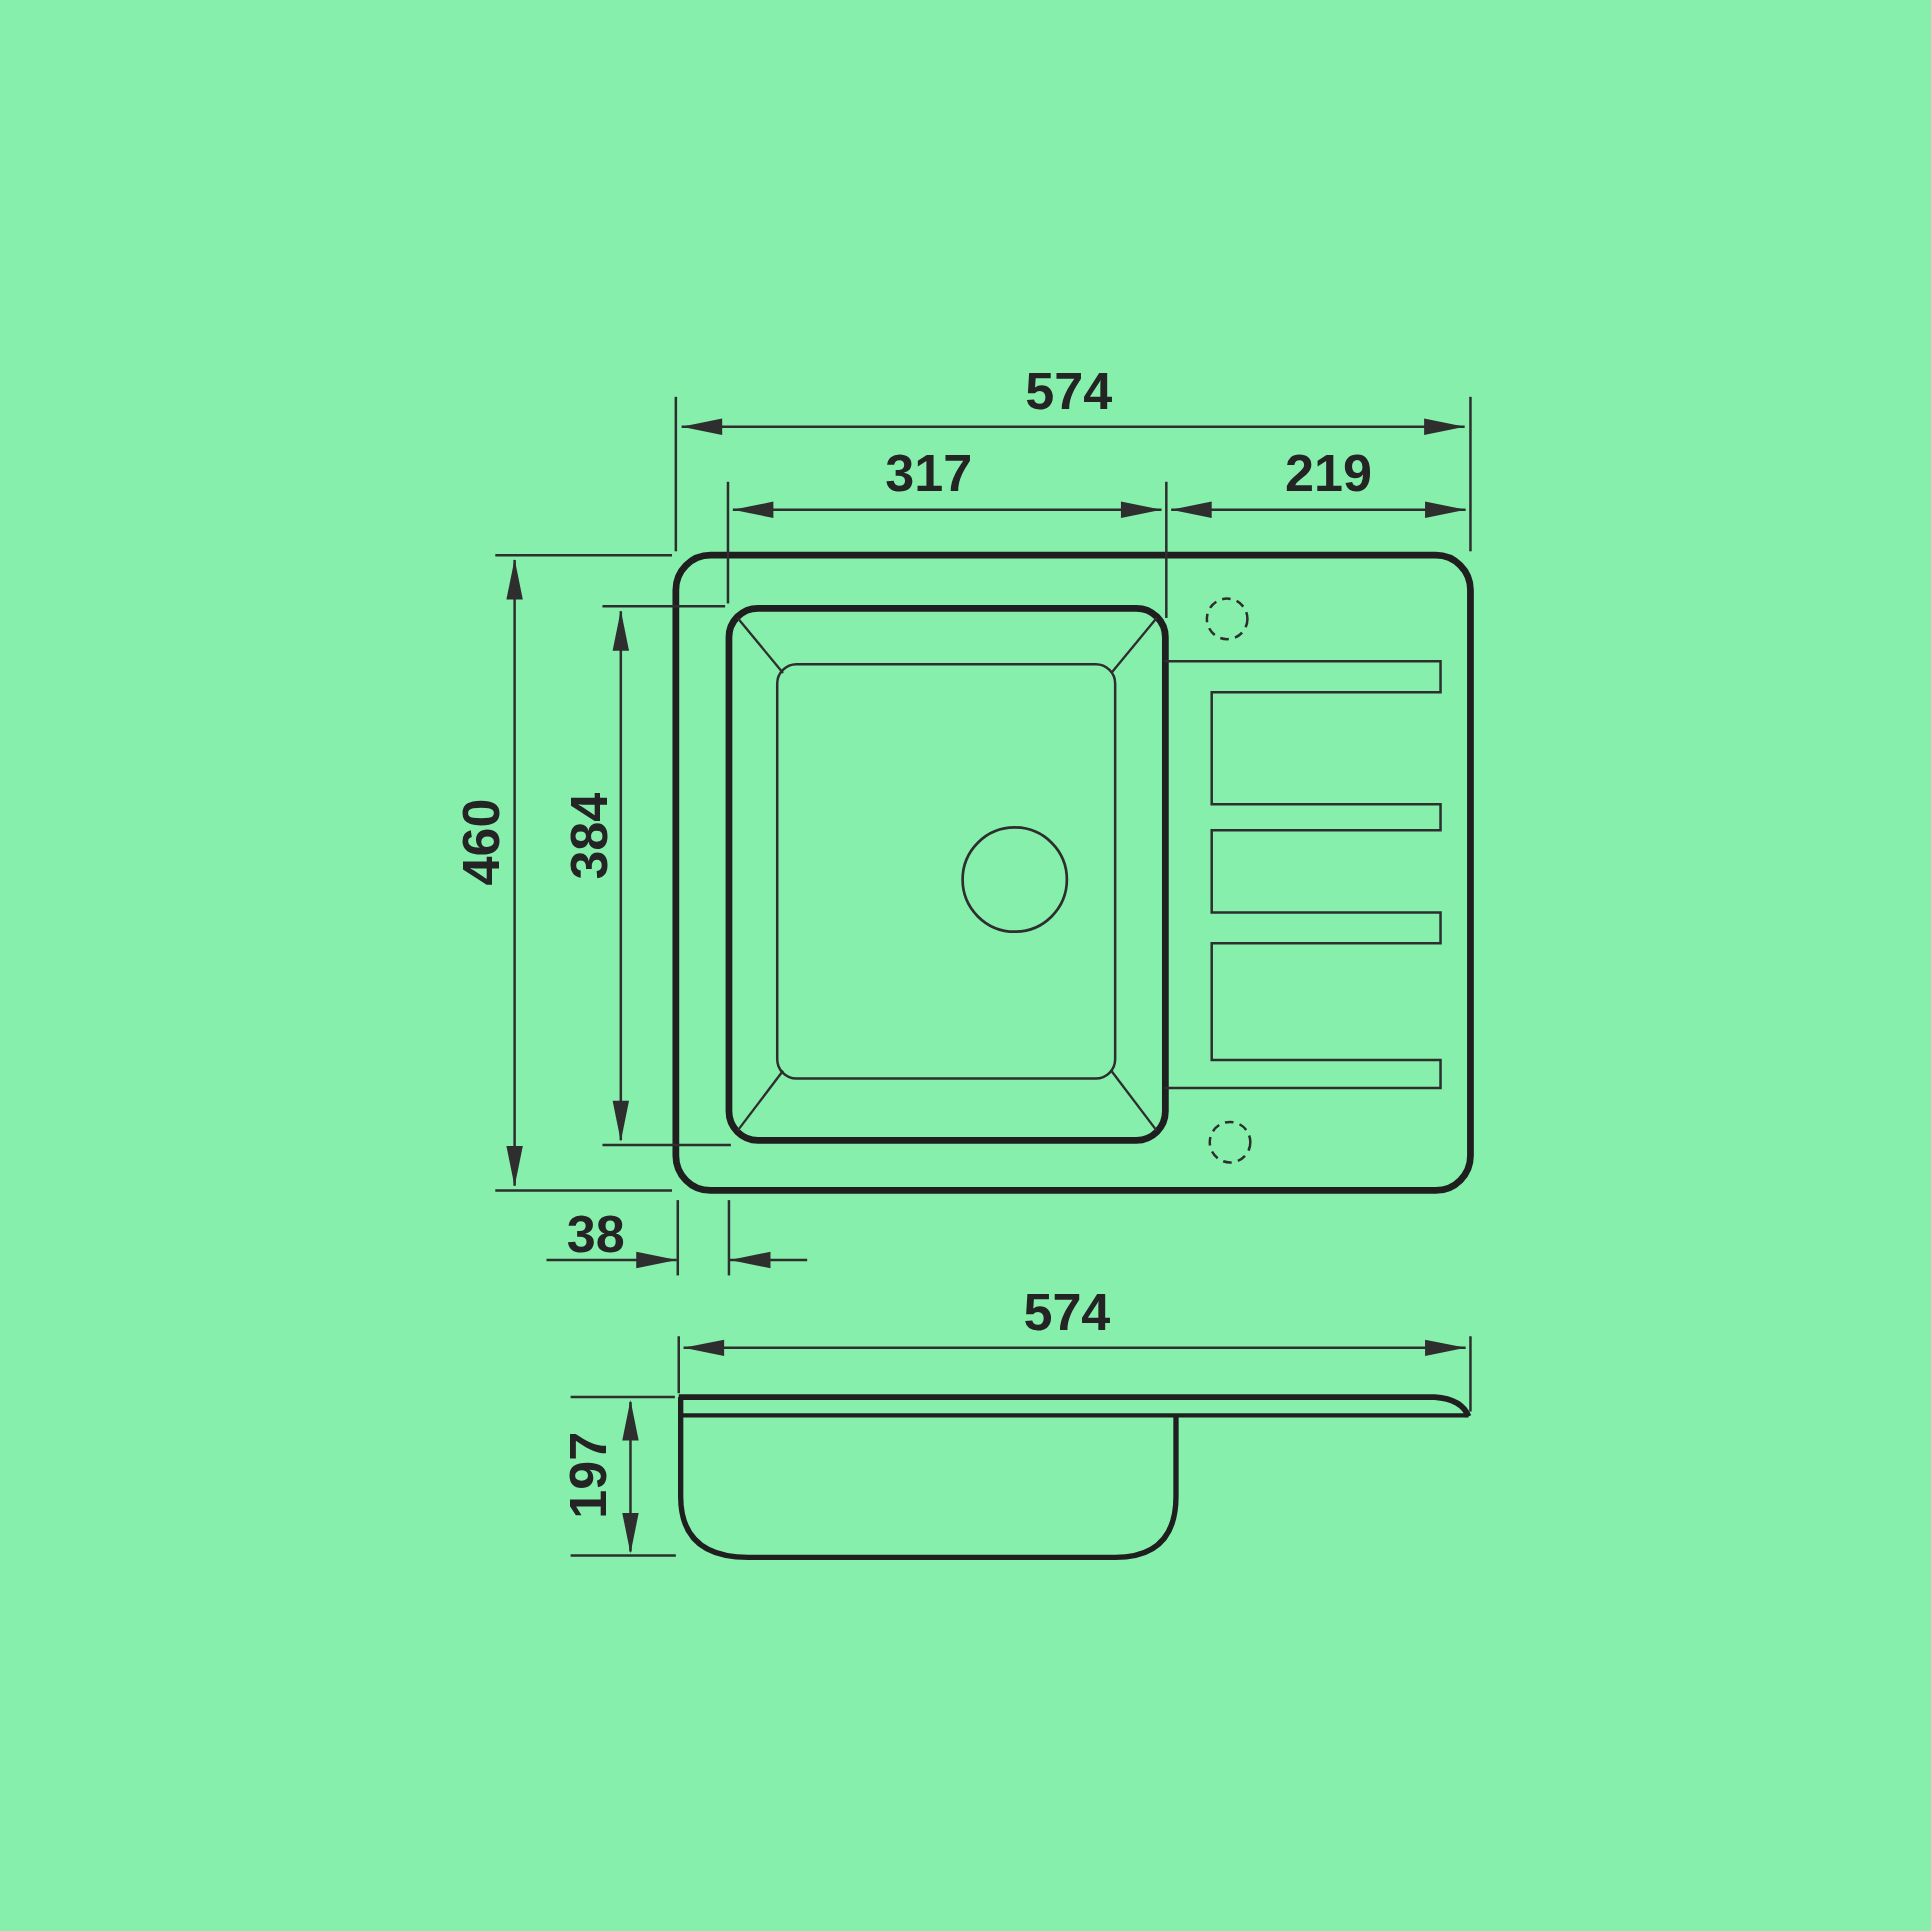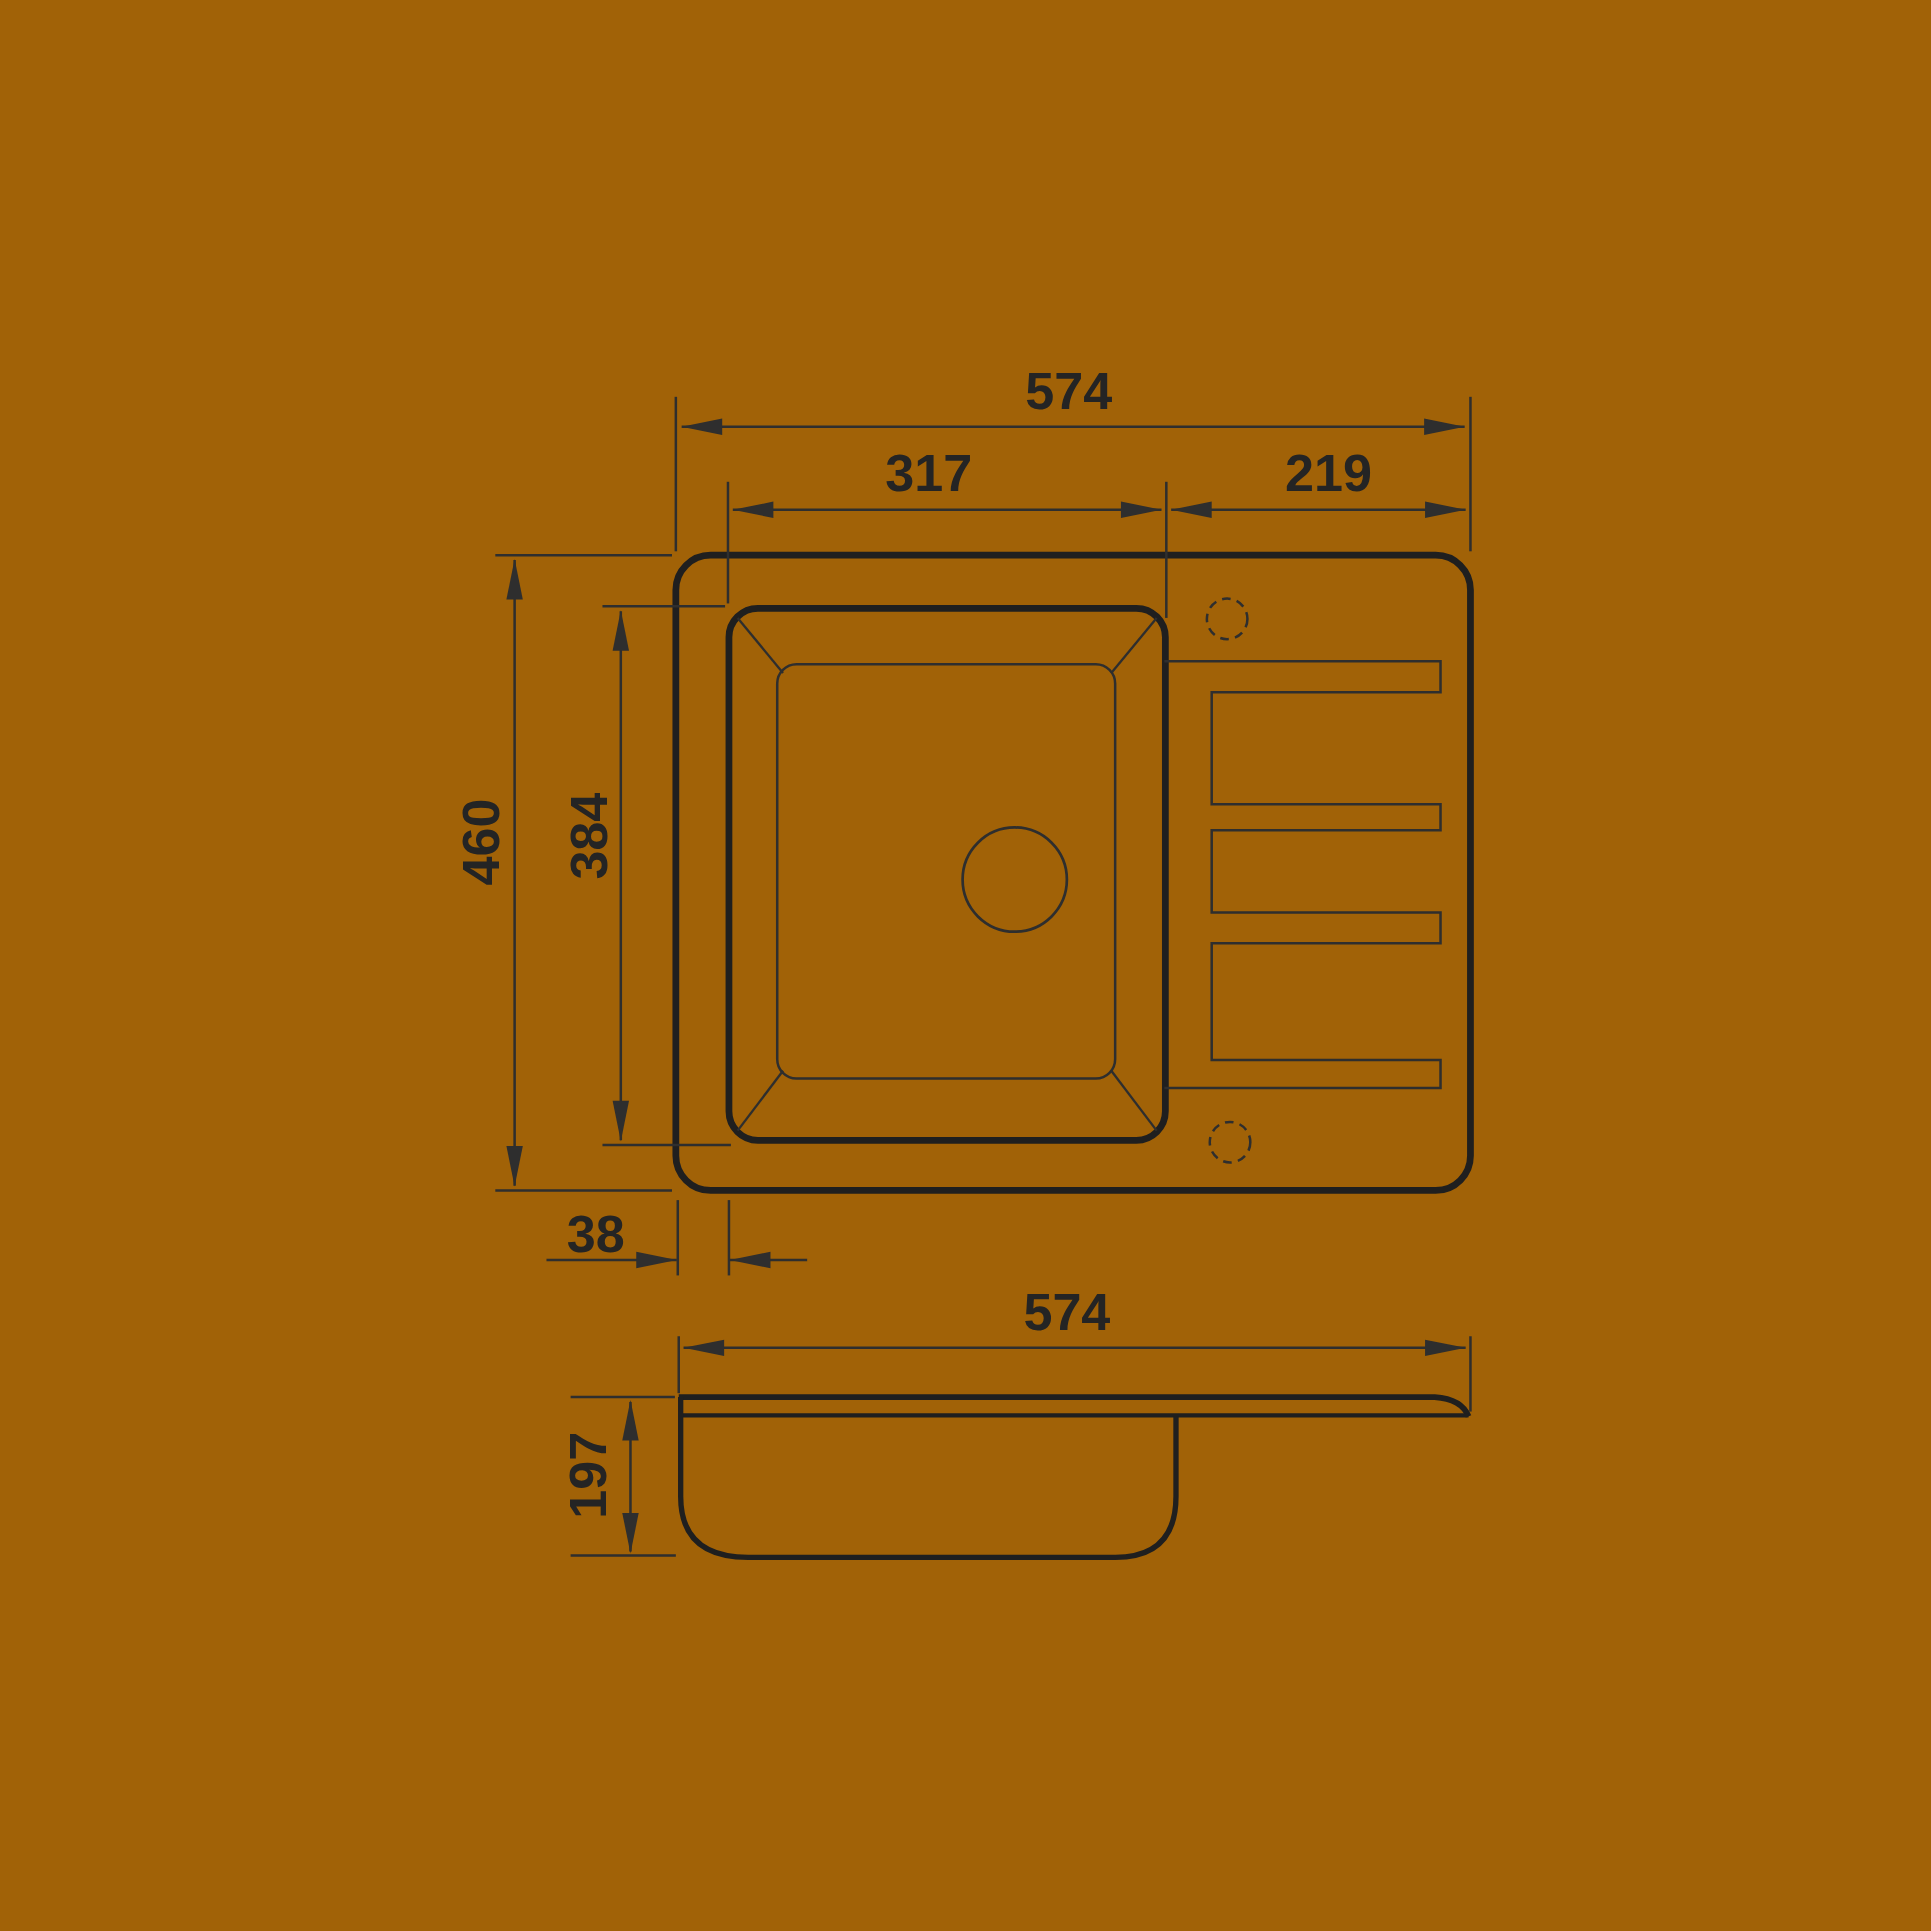--- a/index.html
+++ b/index.html
@@ -7,21 +7,21 @@
     padding:0;
     background:#ffffff;
     width:1931px;
     height:1931px;
     font-family:"Liberation Sans", sans-serif;
   }
   .canvas{
     position:relative;
     width:1931px;
     height:1931px;
-    background:#a16207;
+    background:#86efac;
     overflow:hidden;
   }
   svg{display:block}
   .dim-text{
     font-family:"Liberation Sans","DejaVu Sans",sans-serif;
     font-weight:bold;
     font-size:54px;
     fill:#242424;
   }
   .thick{stroke:#1f1f1f;fill:none}

